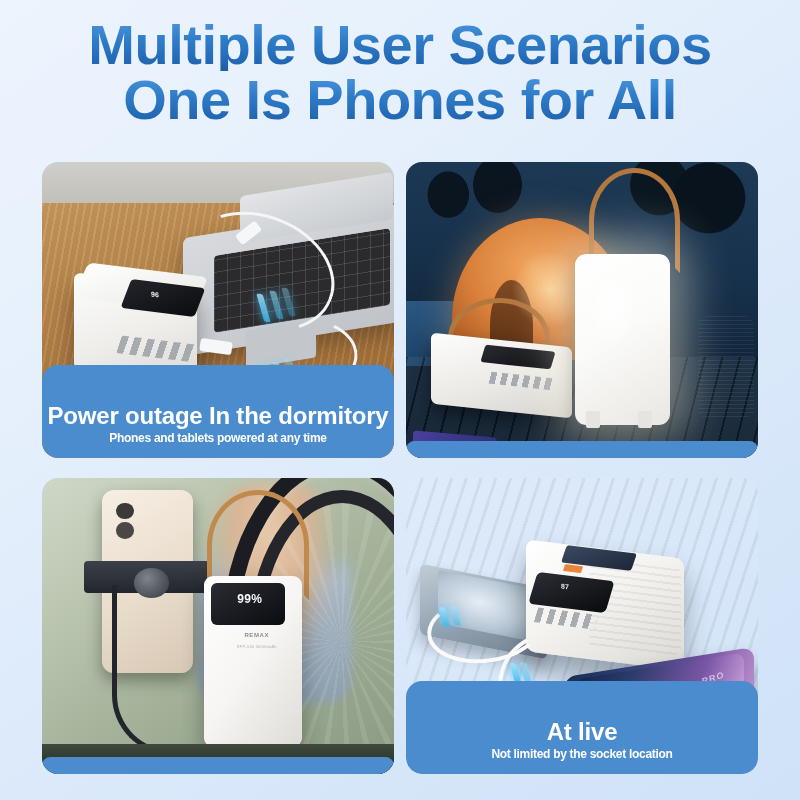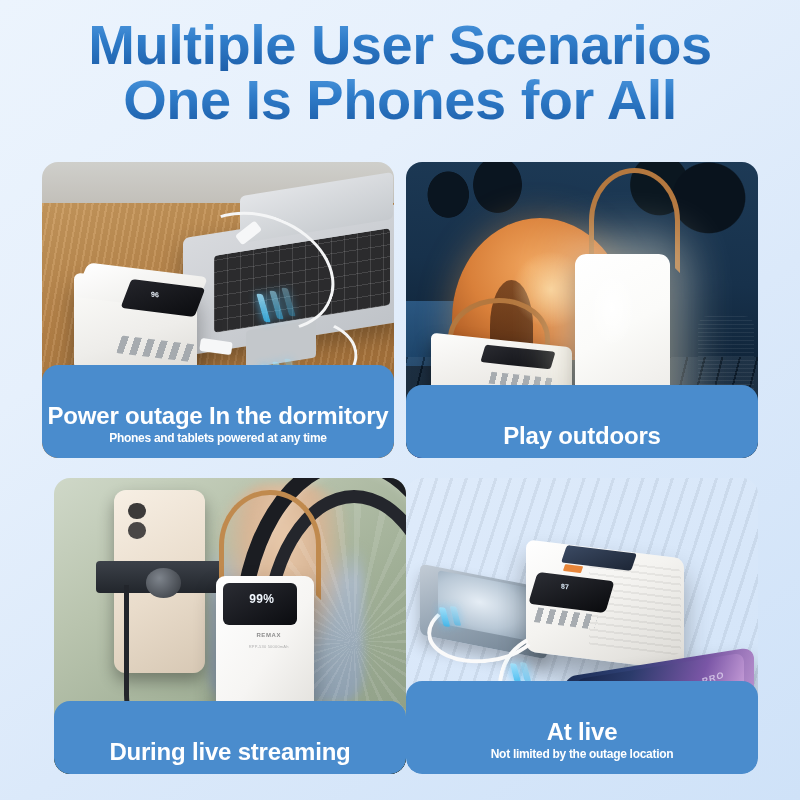--- a/index.html
+++ b/index.html
@@ -19,21 +19,21 @@
     -webkit-text-fill-color:transparent;color:#2470bd;
     white-space:nowrap;
   }
   .title-line.l2{margin-top:2px;}
 
   
   .grid{position:absolute;left:42px;top:162px;width:716px;height:618px;}
   .cell{position:absolute;width:352px;height:296px;}
   .cell.tl{left:0;top:0;}
   .cell.tr{left:364px;top:0;}
-  .cell.bl{left:12px;top:316px;}
+  .cell.bl{left:0;top:316px;}
   .cell.br{left:364px;top:316px;}
 
   .photo{
     position:absolute;left:0;top:0;width:352px;height:296px;
     border-radius:16px;overflow:hidden;
   }
   .scene{position:absolute;inset:0;}
 
   
   .caption{
@@ -330,21 +330,20 @@
           <div class="s2-bank-h-scr"></div>
           <div class="s2-bank-h-ports"></div>
           <div class="s2-strap-v"></div>
           <div class="s2-lamp"></div>
           <div class="s2-lamp-hi"></div>
           <div class="s2-foot1"></div>
           <div class="s2-foot2"></div>
           <div class="s2-tab"></div>
         </div>
         <div class="caption">
-          <div class="cap-main">Play outdoors</div>
         </div>
       </div>
     </div>
 
     <div class="cell bl">
       <div class="photo">
         <div class="scene">
           <div class="s3-bg"></div>
           <div class="s3-blur-person"></div>
           <div class="s3-ring"></div>
@@ -357,21 +356,20 @@
           <div class="s3-cable"></div>
           <div class="s3-strap"></div>
           <div class="s3-bank"></div>
           <div class="s3-disp"></div>
           <div class="s3-pct">99%</div>
           <div class="s3-brand">REMAX</div>
           <div class="s3-model">RPP-530 50000mAh</div>
           <div class="s3-desk"></div>
         </div>
         <div class="caption">
-          <div class="cap-main">During live streaming</div>
         </div>
       </div>
     </div>
 
     <div class="cell br">
       <div class="photo">
         <div class="scene">
           <div class="s4-wood"></div>
           <div class="s4-tablet"></div>
           <div class="s4-tablet-scr"></div>
@@ -387,19 +385,19 @@
           <div class="chev s4-ch1"></div>
           <div class="chev s4-ch2"></div>
           <div class="chev s4-ch3"></div>
           <div class="chev s4-ch4"></div>
           <div class="s4-phone"></div>
           <div class="s4-phone-scr"></div>
           <div class="s4-phone-txt">PRO</div>
         </div>
         <div class="caption">
           <div class="cap-main">At live</div>
-          <div class="cap-sub">Not limited by the outage location</div>
+          <div class="cap-sub">Not limited by the socket location</div>
         </div>
       </div>
     </div>
 
   </div>
 </div>
 
 </body></html>

